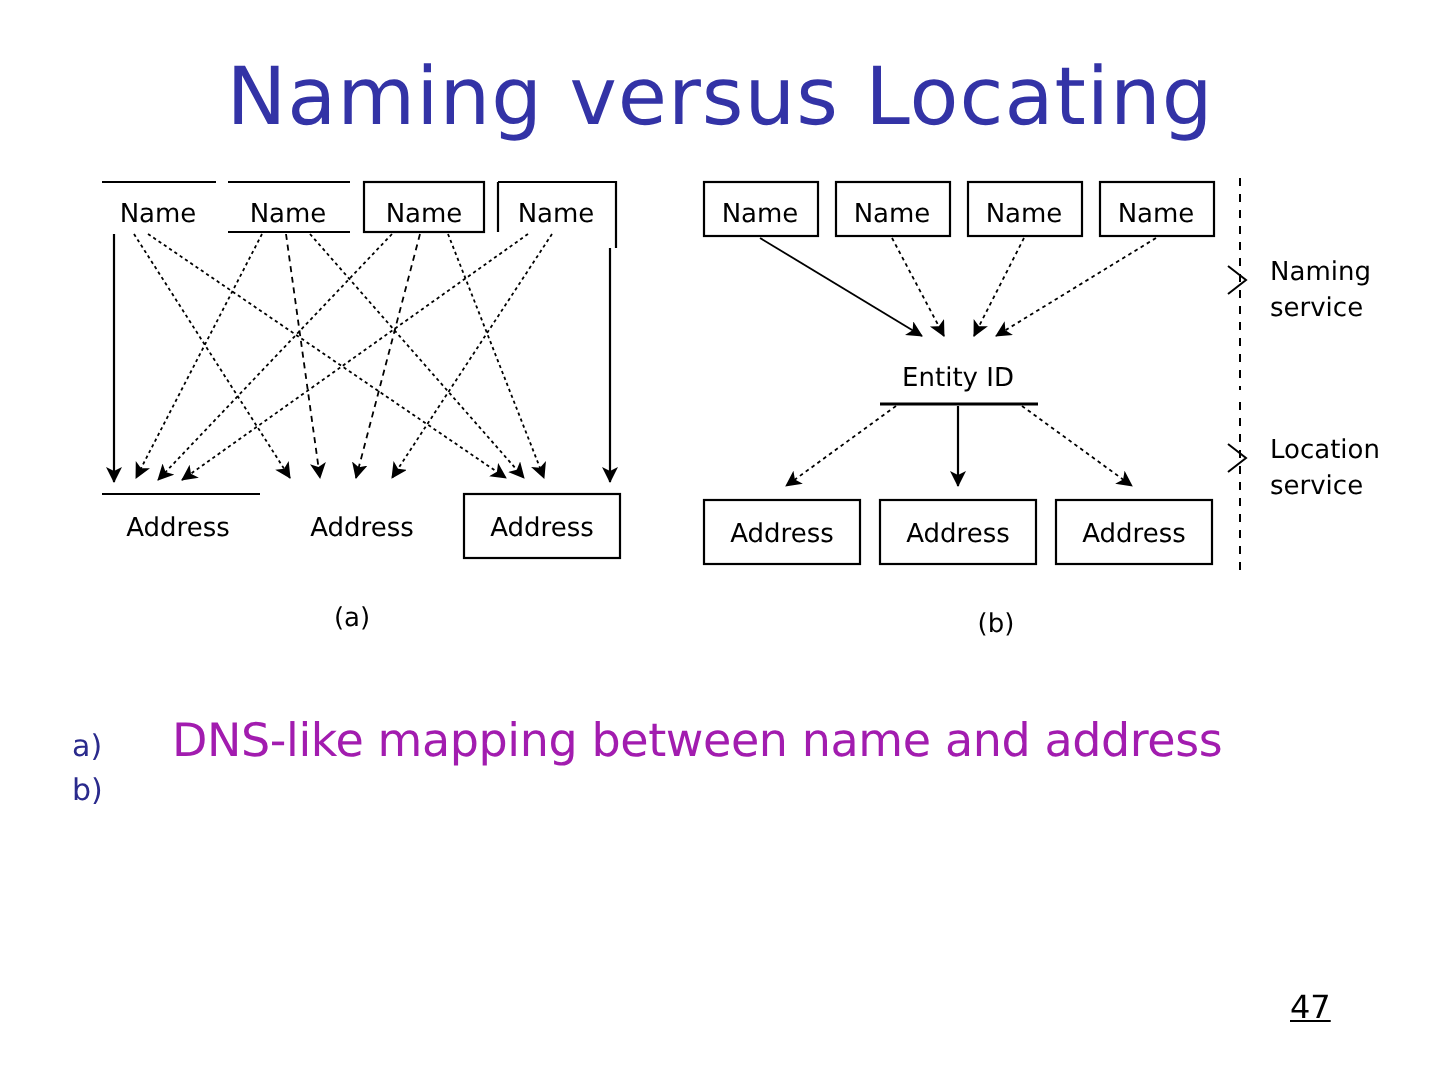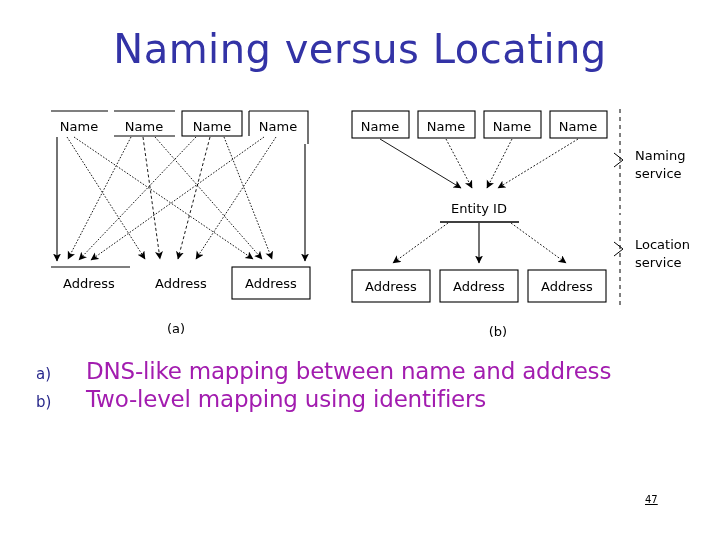--- a/index.html
+++ b/index.html
@@ -24,21 +24,21 @@
     color: #3333a6;
     font-family: "DejaVu Sans", sans-serif;
     font-size: 40px;
     font-weight: 400;
     letter-spacing: 0.5px;
     white-space: nowrap;
   }
   #figure {
     position: absolute;
     left: 0;
-    top: 103px;
+    top: 83px;
     width: 720px;
     height: 246px;
     text-decoration: underline;
   }
   #figure svg {
     display: block;
   }
   .bullets {
     position: absolute;
     left: 36px;
@@ -71,21 +71,21 @@
     color: #000000;
     font-size: 12px;
     font-family: "DejaVu Sans", sans-serif;
     white-space: nowrap;
   }
   #footer-right {
     position: absolute;
     left: 645px;
     top: 494px;
     color: #000000;
-    font-size: 10px;
+    font-size: 16px;
     font-family: "DejaVu Sans", sans-serif;
     text-decoration: underline;
   }
   .dg-label {
     font-family: "DejaVu Sans", sans-serif;
     font-size: 13px;
     fill: #000000;
   }
   .dg-sublabel {
     font-family: "DejaVu Sans", sans-serif;
@@ -248,19 +248,18 @@
     </svg>
   </div>
 
   <div class="bullets">
     <div class="bullet-row">
       <span class="bullet-marker">a)</span>
       <span class="bullet-text">DNS-like mapping between name and address</span>
     </div>
     <div class="bullet-row">
       <span class="bullet-marker">b)</span>
-      <span class="bullet-text">Two-level mapping using identifiers</span>
     </div>
   </div>
 
   <div id="footer-right">47</div>
 
 </div>
 
 </body></html>

